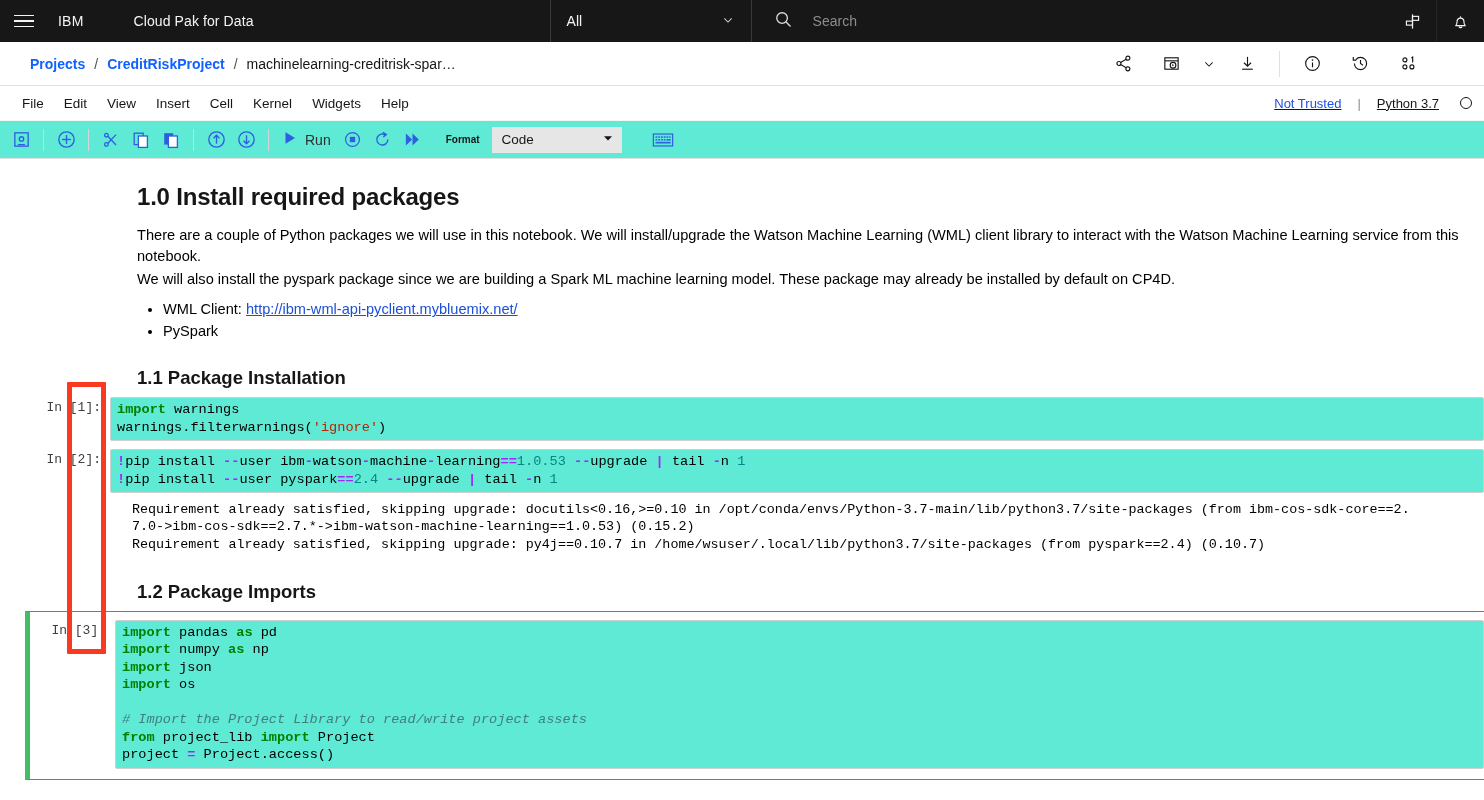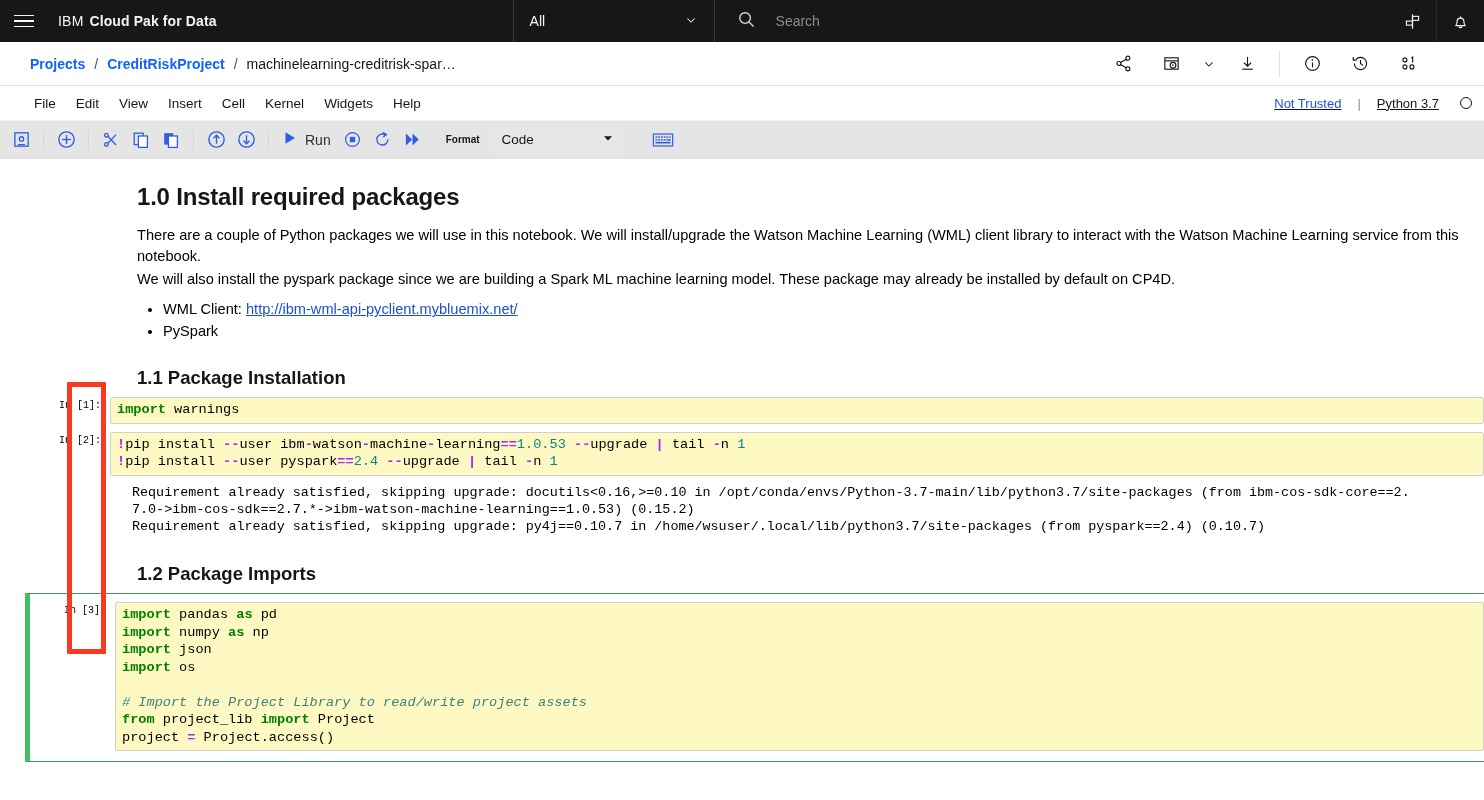--- a/index.html
+++ b/index.html
@@ -23,21 +23,21 @@
   }
   .hamburger .bars { width:20px; }
   .hamburger .bars i {
     display:block; height:1.6px; background:#f4f4f4; margin:4px 0; border-radius:0;
   }
   .brand {
     display:flex; align-items:center; font-size:14px; letter-spacing:.1px;
     padding-left:10px; color:#f4f4f4; white-space:nowrap;justify-content:center;
   }
   .brand .ibm { font-weight:400; margin-right:6px; letter-spacing:.2px;}
-  .brand .prod { font-weight:700; }
+  .brand .prod { font-weight:400;margin-left:44px; }
   .topbar-spacer { flex:0 0 296px; }
   .scope-select {
     width:202px; border-left:1px solid #393939; border-right:1px solid #393939;
     display:flex; align-items:center; justify-content:space-between;
     padding:0 16px; font-size:14px; color:#f4f4f4; cursor:pointer;
   }
   .scope-select .chev { opacity:.9; }
   .search-wrap {
     flex:1; display:flex; align-items:center; padding-left:22px; gap:18px;
     cursor:text;
@@ -70,40 +70,40 @@
     width:48px; height:100%; display:flex; align-items:center; justify-content:center;
     cursor:pointer; color:#161616;
   }
   .ca.chev { width:28px; }
   .ca-div { width:1px; height:26px; background:#e0e0e0; margin:0 8px; }
   .crumb-pad { width:52px; }
 
   
   .menubar {
     height:35px; background:#fff; display:flex; align-items:center;
-    padding-left:24px; border-bottom:1px solid #f4f4f4;
+    padding-left:12px; border-bottom:1px solid #f4f4f4;
   }
   .menu-item {
     padding:5px 10px; font-size:13.5px; color:#161616; cursor:pointer;
     border-radius:2px;
   }
   .kernel-status {
     margin-left:auto; display:flex; align-items:center; gap:16px;
     padding-right:12px; font-size:13px; color:#161616;text-decoration:underline;
   }
   .trust { color:#1e50e0; cursor:pointer; }
   .kpipe { color:#8d8d8d; }
   .kcircle {
     width:12px; height:12px; border:1.6px solid #161616; border-radius:50%;
     display:inline-block; margin-left:5px;
   }
 
   
   .toolbar {
-    height:38px; background:#e5e5e5; border-bottom:1px solid #e0e0e0;
+    height:38px; background:#5eead4; border-bottom:1px solid #e0e0e0;
     display:flex; align-items:center; padding-left:6px;
   }
   .tbtn {
     width:30px; height:28px; display:flex; align-items:center; justify-content:center;
     cursor:pointer; color:#2f5fe0;
   }
   .tsep { width:1px; height:22px; background:#d6d6d6; margin:0 7px; }
   .run-btn {
     display:flex; align-items:center; gap:7px; cursor:pointer; padding:0 7px 0 6px;
     height:28px; color:#2f5fe0;
@@ -132,26 +132,26 @@
     font-size:18.5px; font-weight:700; color:#161616; margin:24px 0 8px 0;
   }
   p.nb { font-size:14.6px; line-height:1.45; color:#000; margin:0 0 2px 0; }
   ul.nb { margin:9px 0 0 0; padding-left:26px; }
   ul.nb li { font-size:14.6px; line-height:1.5; color:#000; }
   a.nb { color:#1a4fd6; text-decoration:underline; }
 
   .cell-row { display:flex; align-items:flex-start; margin-top:8px; }
   .prompt {
     width:110px; flex:0 0 110px; text-align:right; padding-right:9px;
-    font-family:"Liberation Mono", monospace; font-size:10px;
-    color:#000000; padding-top:3px; white-space:pre;
+    font-family:"Liberation Mono", monospace; font-size:13px;
+    color:#404040; padding-top:3px; white-space:pre;
   }
   .code-area { flex:1; min-width:0; }
   .code-box {
-    background:#fef9c3; border:1px solid #cfcfcf; border-radius:2px;
+    background:#5eead4; border:1px solid #cfcfcf; border-radius:2px;
     padding:3px 6px 4px 6px; font-family:"Liberation Mono", monospace;
     font-size:13.6px; line-height:17.5px; color:#000; white-space:pre;
     overflow:hidden;
   }
   .out-box {
     font-family:"Liberation Mono", monospace; font-size:13.4px; line-height:17.2px;
     color:#000; white-space:pre; padding:8px 6px 4px 22px; overflow:hidden;
   }
   .sel-cell {
     border-left:5px solid #42be65; background:#fff;
@@ -428,21 +428,21 @@
       <ul class="nb">
         <li><span>WML Client: </span><a class="nb" href="#">http://ibm-wml-api-pyclient.mybluemix.net/</a></li>
         <li><span>PySpark</span></li>
       </ul>
       <h2 class="nb">1.1 Package Installation</h2>
     </div>
 
     <div class="cell-row">
       <div class="prompt">In [1]:</div>
       <div class="code-area">
-        <div class="code-box" id="code-1"><div><span class="k">import</span><span> warnings</span></div></div>
+        <div class="code-box" id="code-1"><div><span class="k">import</span><span> warnings</span></div><div><span>warnings.filterwarnings(</span><span class="s">'ignore'</span><span>)</span></div></div>
       </div>
     </div>
 
     <div class="cell-row">
       <div class="prompt">In [2]:</div>
       <div class="code-area">
         <div class="code-box" id="code-2"><div><span class="bang">!</span><span>pip install </span><span class="dash">--</span><span>user ibm</span><span class="dash">-</span><span>watson</span><span class="dash">-</span><span>machine</span><span class="dash">-</span><span>learning</span><span class="op">==</span><span class="n">1.0.53</span><span> </span><span class="dash">--</span><span>upgrade </span><span class="pipe">|</span><span> tail </span><span class="dash">-</span><span>n </span><span class="n">1</span></div><div><span class="bang">!</span><span>pip install </span><span class="dash">--</span><span>user pyspark</span><span class="op">==</span><span class="n">2.4</span><span> </span><span class="dash">--</span><span>upgrade </span><span class="pipe">|</span><span> tail </span><span class="dash">-</span><span>n </span><span class="n">1</span></div></div>
         <div class="out-box">Requirement already satisfied, skipping upgrade: docutils&lt;0.16,&gt;=0.10 in /opt/conda/envs/Python-3.7-main/lib/python3.7/site-packages (from ibm-cos-sdk-core==2.
 7.0-&gt;ibm-cos-sdk==2.7.*-&gt;ibm-watson-machine-learning==1.0.53) (0.15.2)
 Requirement already satisfied, skipping upgrade: py4j==0.10.7 in /home/wsuser/.local/lib/python3.7/site-packages (from pyspark==2.4) (0.10.7)</div>

